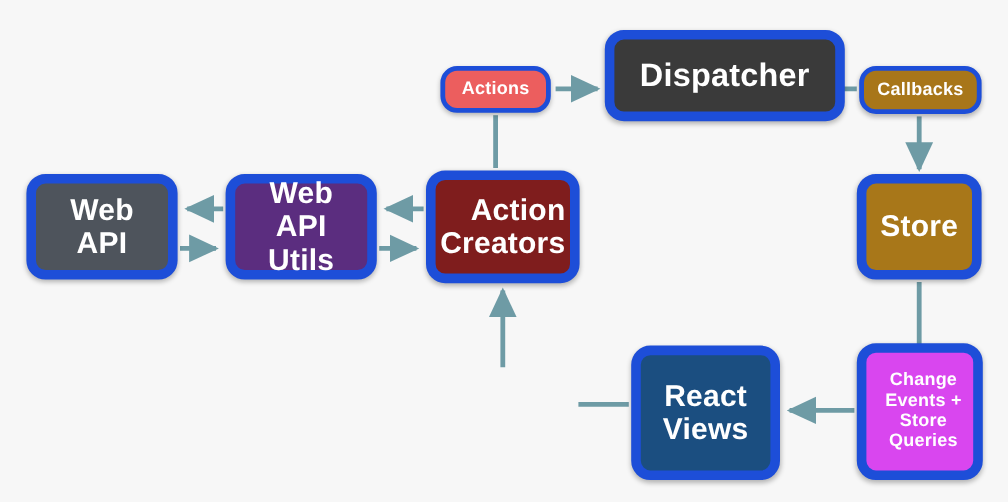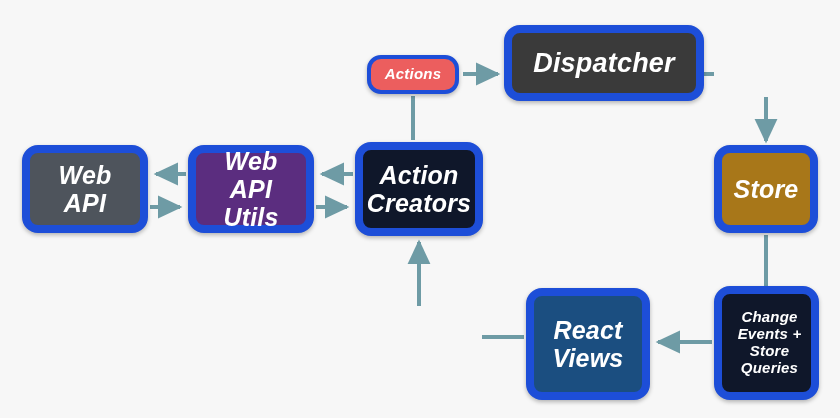--- a/index.html
+++ b/index.html
@@ -35,39 +35,38 @@
     justify-content: center;
     text-align: center;
     color: #ffffff;
     font-weight: bold;
     border: 8px solid #1d4ed8;
     border-radius: 14px;
     box-shadow: 0 2px 4px rgba(0,0,0,0.28);
     line-height: 1.12;
     letter-spacing: 0.2px;
     padding: 2px 6px;
-    font-style: italic;
   }
   .node.pill {
     border-radius: 16px;
     border-width: 4px;
   }
   .node-label {
     display: block;
     white-space: pre-line;
   }
   
   #node-web-api       { left: 22px;  top: 145px; width: 126px; height: 88px;  background:#4e545c; font-size: 25px; border-radius: 16px; }
   #node-web-api-utils { left: 188px; top: 145px; width: 126px; height: 88px;  background:#5b2d7f; font-size: 25px; border-radius: 16px; }
-  #node-action-creators{left: 355px; top: 142px; width: 128px; height: 94px;  background:#0f172a; font-size: 25px; border-radius: 16px; }
+  #node-action-creators{left: 355px; top: 142px; width: 128px; height: 94px;  background:#7f1d1d; font-size: 25px; border-radius: 16px; text-align: right; }
   #node-actions       { left: 367px; top: 55px;  width: 92px;  height: 39px;  background:#ec5e5e; font-size: 15px; border-radius: 14px; }
   #node-dispatcher    { left: 504px; top: 25px;  width: 200px; height: 76px;  background:#3a3a3a; font-size: 27px; border-radius: 16px; }
   #node-callbacks     { left: 716px; top: 55px;  width: 102px; height: 40px;  background:#a87619; font-size: 15px; border-radius: 14px; }
   #node-store         { left: 714px; top: 145px; width: 104px; height: 88px;  background:#a87719; font-size: 25px; border-radius: 16px; }
-  #node-change-events { left: 714px; top: 286px; width: 105px; height: 114px; background:#0f172a; font-size: 15px; border-radius: 16px; padding-left: 12px; }
+  #node-change-events { left: 714px; top: 286px; width: 105px; height: 114px; background:#d946ef; font-size: 15px; border-radius: 16px; padding-left: 12px; }
   #node-react-views   { left: 526px; top: 288px; width: 124px; height: 112px; background:#1b4e80; font-size: 25px; border-radius: 16px; }
   #node-user-inter    { left: 358px; top: 308px; width: 122px; height: 58px;  background:#1b4e80; font-size: 15px; border-radius: 14px; }
 </style>
 </head>
 <body>
 
 <div id="diagram">
 
   <svg class="connectors" viewBox="0 0 840 418" width="840" height="418">
     <defs>
@@ -117,20 +116,23 @@
   </div>
 
   <div class="node pill" id="node-actions">
     <span class="node-label">Actions</span>
   </div>
 
   <div class="node" id="node-dispatcher">
     <span class="node-label">Dispatcher</span>
   </div>
 
+  <div class="node pill" id="node-callbacks">
+    <span class="node-label">Callbacks</span>
+  </div>
 
   <div class="node" id="node-store">
     <span class="node-label">Store</span>
   </div>
 
   <div class="node" id="node-change-events">
     <span class="node-label">Change
 Events +
 Store
 Queries</span>

